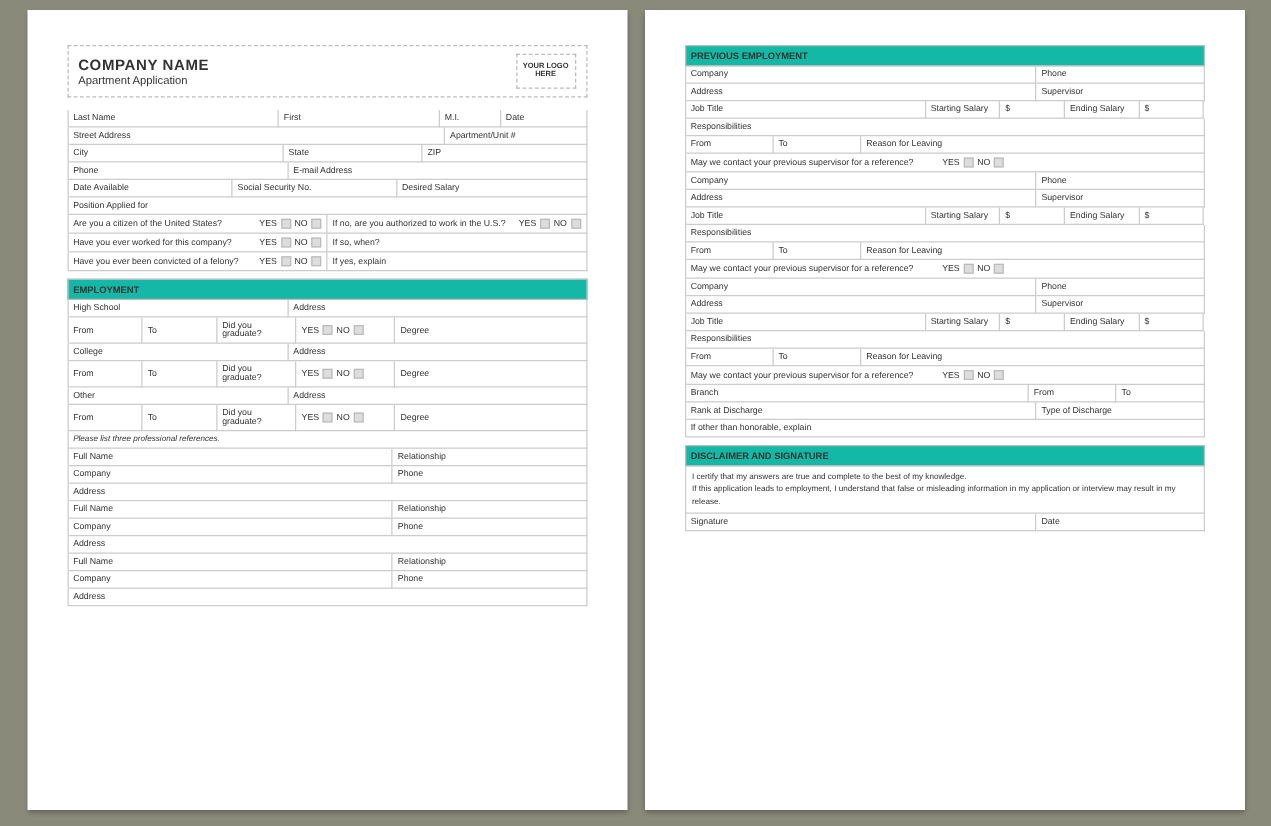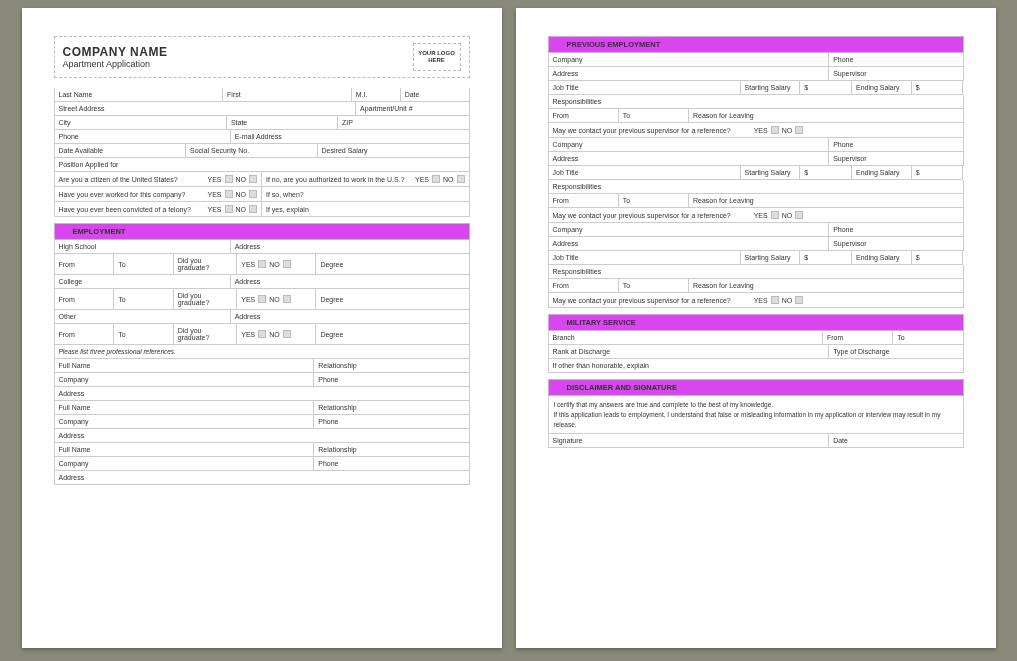--- a/index.html
+++ b/index.html
@@ -36,25 +36,25 @@
   height: 28px;
   font-size: 6px;
   font-weight: bold;
   text-align: center;
   display: flex;
   align-items: center;
   justify-content: center;
   line-height: 1.1;
 }
 .section-head {
-  background: #d946ef;
+  background: #14b8a6;
   border: 1px solid #bbb;
   font-size: 7.5px;
   font-weight: bold;
-  padding: 3px 18px;
+  padding: 3px 4px;
   margin-top: 6px;
 }
 .row {
   display: flex;
   border-left: 1px solid #ccc;
 }
 .cell {
   border-right: 1px solid #ccc;
   border-bottom: 1px solid #ccc;
   padding: 3px 4px;
@@ -335,21 +335,20 @@
   <div class="row">
       <div class="cell" style="flex:1">
     <span>May we contact your previous supervisor for a reference?</span>
     <span style="margin-left:20px">YES</span>
         <span class="cb"></span>
     <span>NO</span>
         <span class="cb"></span>
   </div>
     </div>
 
-  <div class="section-head">MILITARY SERVICE</div>
   <div class="row">
     <div class="cell" style="flex:6.5">Branch</div>
     <div class="cell" style="flex:1.5">From</div>
     <div class="cell" style="flex:1.5">To</div>
   </div>
   <div class="row">
     <div class="cell" style="flex:6.5">Rank at Discharge</div>
     <div class="cell" style="flex:3">Type of Discharge</div>
   </div>
   <div class="row">

